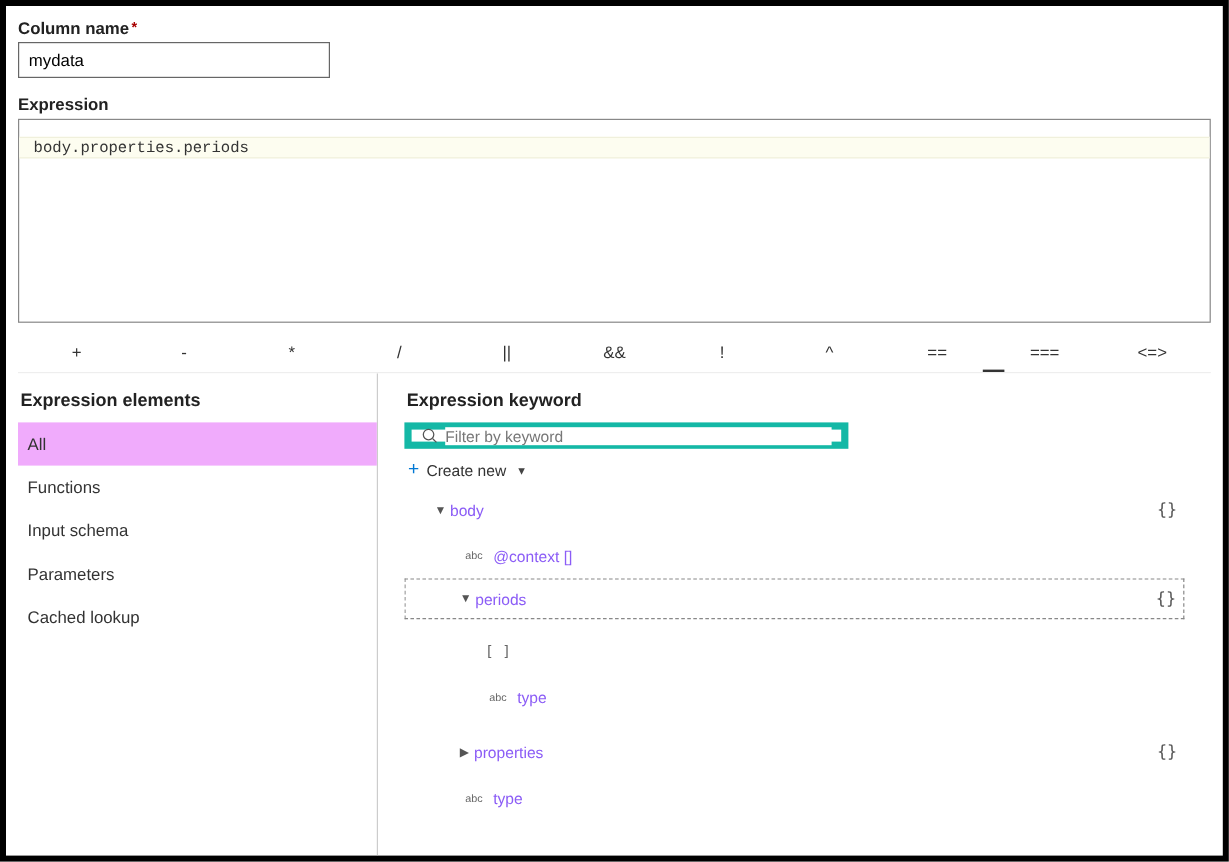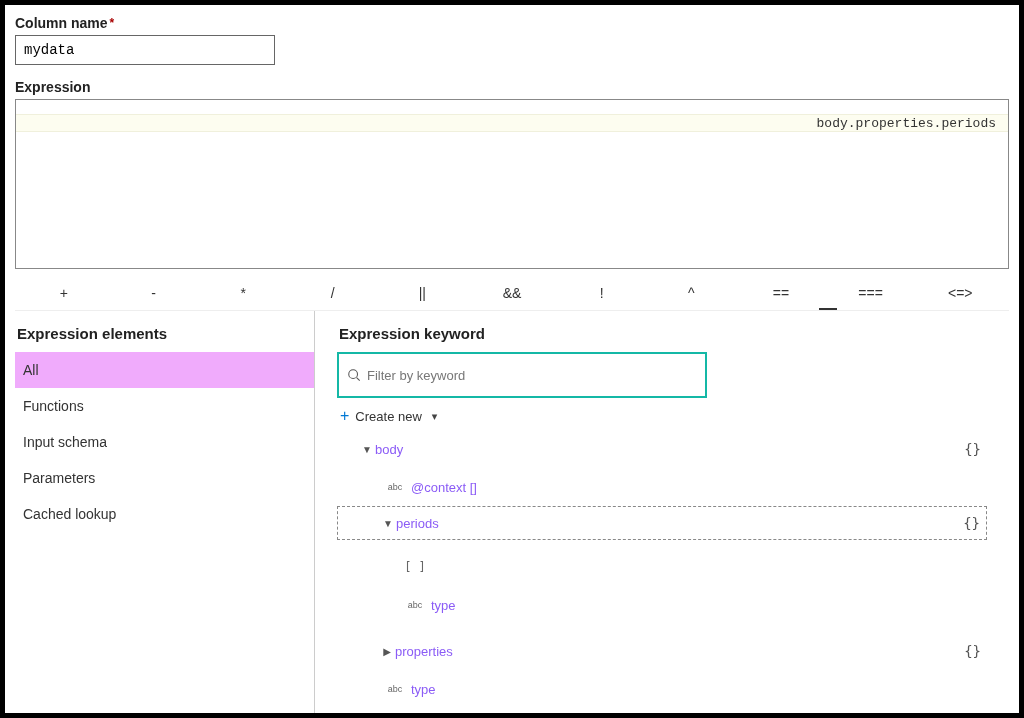--- a/index.html
+++ b/index.html
@@ -31,29 +31,27 @@
       color: #a80000;
       font-size: 12px;
     }
     .text-input {
       width: 260px;
       height: 30px;
       border: 1px solid #666;
       padding: 4px 8px;
       font-size: 14px;
       margin-bottom: 14px;
-      font-family: Liberation Mono, monospace;
     }
     .expression-editor {
       border: 1px solid #888;
       height: 170px;
       background: #fff;
       position: relative;
       padding-top: 14px;
-      text-align: right;
     }
     .editor-line-marker {
       position: absolute;
       top: 14px;
       left: 0;
       right: 0;
       height: 18px;
       background: #fdfdf0;
       border-top: 1px solid #f0f0dc;
       border-bottom: 1px solid #f0f0dc;
@@ -119,22 +117,22 @@
     .right-panel {
       flex: 1;
       padding: 14px 12px 0 22px;
       display: flex;
       flex-direction: column;
       overflow: hidden;
     }
     .filter-row { margin-bottom: 10px; }
     .filter-input-wrap {
       width: 370px;
-      height: 46px;
-      border: 2px solid #14b8a6;
+      height: 22px;
+      border: 6px solid #14b8a6;
       display: flex;
       align-items: center;
       padding: 0 8px;
       gap: 6px;
     }
     .search-icon {
       width: 14px; height: 14px;
       flex-shrink: 0;
       color: #555;
     }

